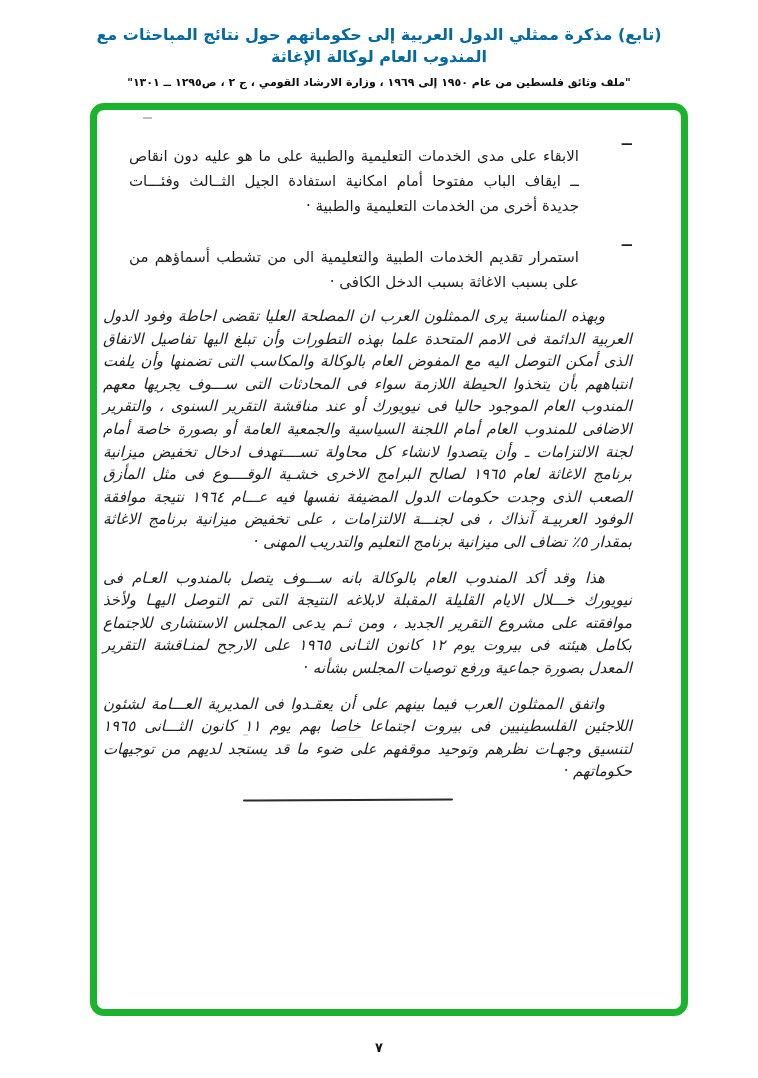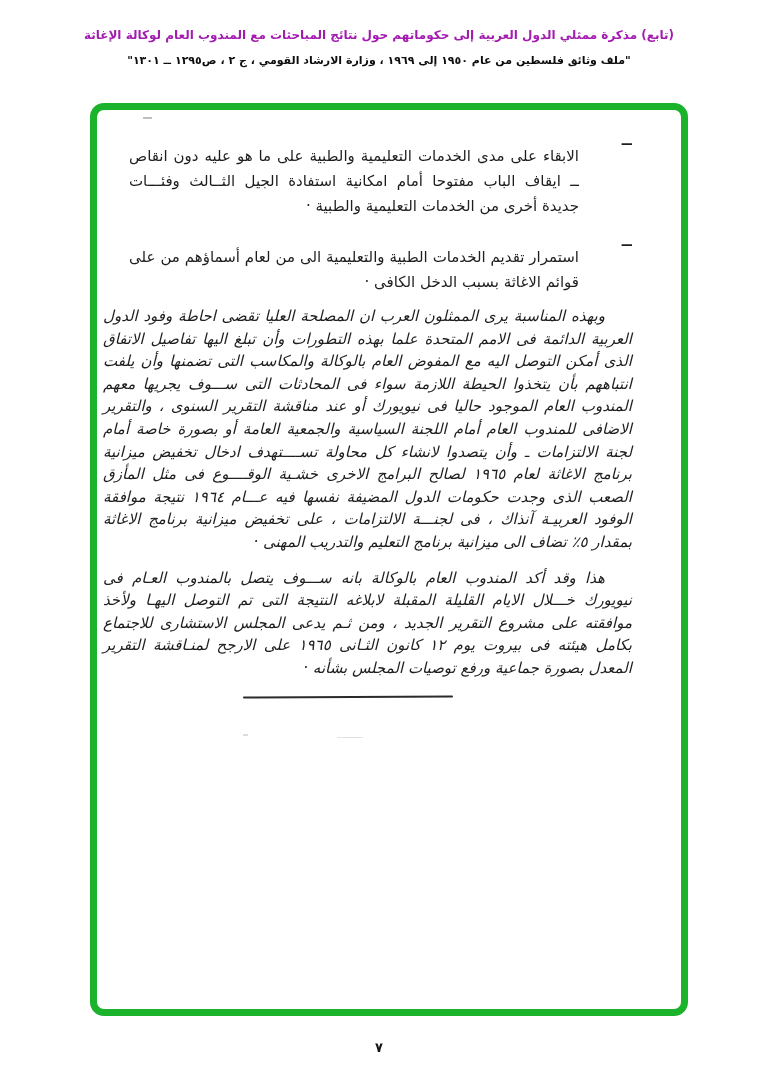--- a/index.html
+++ b/index.html
@@ -18,23 +18,23 @@
   
   .doc-header {
     position: absolute;
     top: 24px;
     left: 0;
     width: 758px;
     text-align: center;
     direction: rtl;
   }
   .doc-title {
-    font-size: 12px;
+    font-size: 16px;
     font-weight: bold;
-    color: #a21caf;
+    color: #0369a1;
     line-height: 22px;
     padding: 0 70px;
   }
   .doc-citation {
     margin-top: 8px;
     font-size: 11px;
     font-weight: bold;
     color: #0d0d0d;
     letter-spacing: 0.2px;
   }
@@ -139,27 +139,28 @@
 
 <div class="doc-content" style="color: rgb(30, 30, 30);">
 
   <div class="bullet-item">
     <span class="bullet-marker">ــ</span>
     <span class="bullet-text">الابقاء على مدى الخدمات التعليمية والطبية على ما هو عليه دون انقاص ــ ايقاف الباب مفتوحا أمام امكانية استفادة الجيل الثــالث وفئـــات جديدة أخرى من الخدمات التعليمية والطبية ·</span>
   </div>
 
   <div class="bullet-item">
     <span class="bullet-marker">ــ</span>
-    <span class="bullet-text">استمرار تقديم الخدمات الطبية والتعليمية الى من لعام أسماؤهم من على قوائم الاغاثة بسبب الدخل الكافى ·</span>
+    <span class="bullet-text">استمرار تقديم الخدمات الطبية والتعليمية الى من تشطب أسماؤهم من على بسبب الاغاثة بسبب الدخل الكافى ·</span>
   </div>
 
   <p class="para">وبهذه المناسبة يرى الممثلون العرب ان المصلحة العليا تقضى احاطة وفود الدول العربية الدائمة فى الامم المتحدة علما بهذه التطورات وأن تبلغ اليها تفاصيل الاتفاق الذى أمكن التوصل اليه مع المفوض العام بالوكالة والمكاسب التى تضمنها وأن يلفت انتباههم بأن يتخذوا الحيطة اللازمة سواء فى المحادثات التى ســـوف يجريها معهم المندوب العام الموجود حاليا فى نيويورك أو عند مناقشة التقرير السنوى ، والتقرير الاضافى للمندوب العام أمام اللجنة السياسية والجمعية العامة أو بصورة خاصة أمام لجنة الالتزامات ـ وأن يتصدوا لانشاء كل محاولة تســــتهدف ادخال تخفيض ميزانية برنامج الاغاثة لعام ١٩٦٥ لصالح البرامج الاخرى خشـية الوقــــوع فى مثل المأزق الصعب الذى وجدت حكومات الدول المضيفة نفسها فيه عـــام ١٩٦٤ نتيجة موافقة الوفود العربيـة آنذاك ، فى لجنـــة الالتزامات ، على تخفيض ميزانية برنامج الاغاثة بمقدار ٥٪ تضاف الى ميزانية برنامج التعليم والتدريب المهنى ·</p>
 
   <p class="para">هذا وقد أكد المندوب العام بالوكالة بانه ســـوف يتصل بالمندوب العـام فى نيويورك خـــلال الايام القليلة المقبلة لابلاغه النتيجة التى تم التوصل اليهـا ولأخذ موافقته على مشروع التقرير الجديد ، ومن ثـم يدعى المجلس الاستشارى للاجتماع بكامل هيئته فى بيروت يوم ١٢ كانون الثـانى ١٩٦٥ على الارجح لمنـاقشة التقرير المعدل بصورة جماعية ورفع توصيات المجلس بشأنه ·</p>
 
+  <p class="para">واتفق الممثلون العرب فيما بينهم على أن يعقـدوا فى المديرية العـــامة لشئون اللاجئين الفلسطينيين فى بيروت اجتماعا خاصا بهم يوم ١١ كانون الثـــانى ١٩٦٥ لتنسيق وجهـات نظرهم وتوحيد موقفهم على ضوء ما قد يستجد لديهم من توجيهات حكوماتهم ·</p>
 
   <div class="separator-rule"></div>
 </div>
 
 <div class="scan-speck speck-1"></div>
 <div class="scan-speck speck-2"></div>
 <div class="scan-speck speck-3"></div>
 
 <div class="page-number">٧</div>
 

